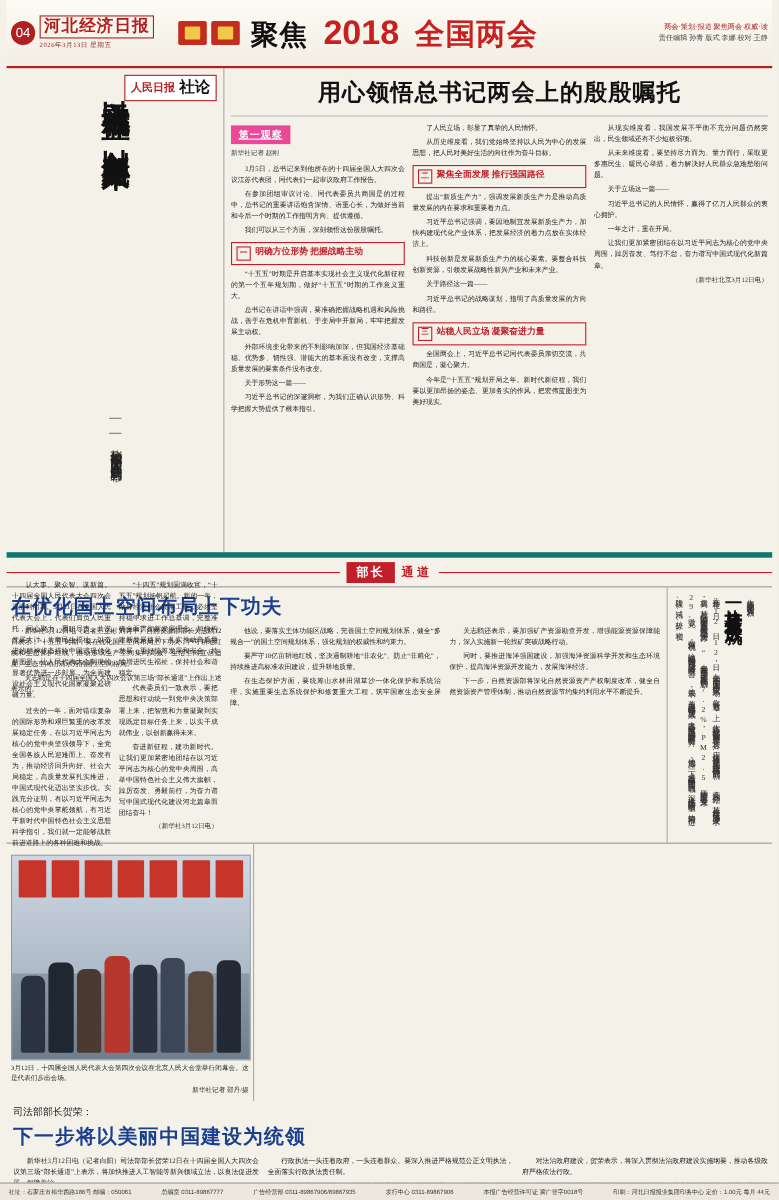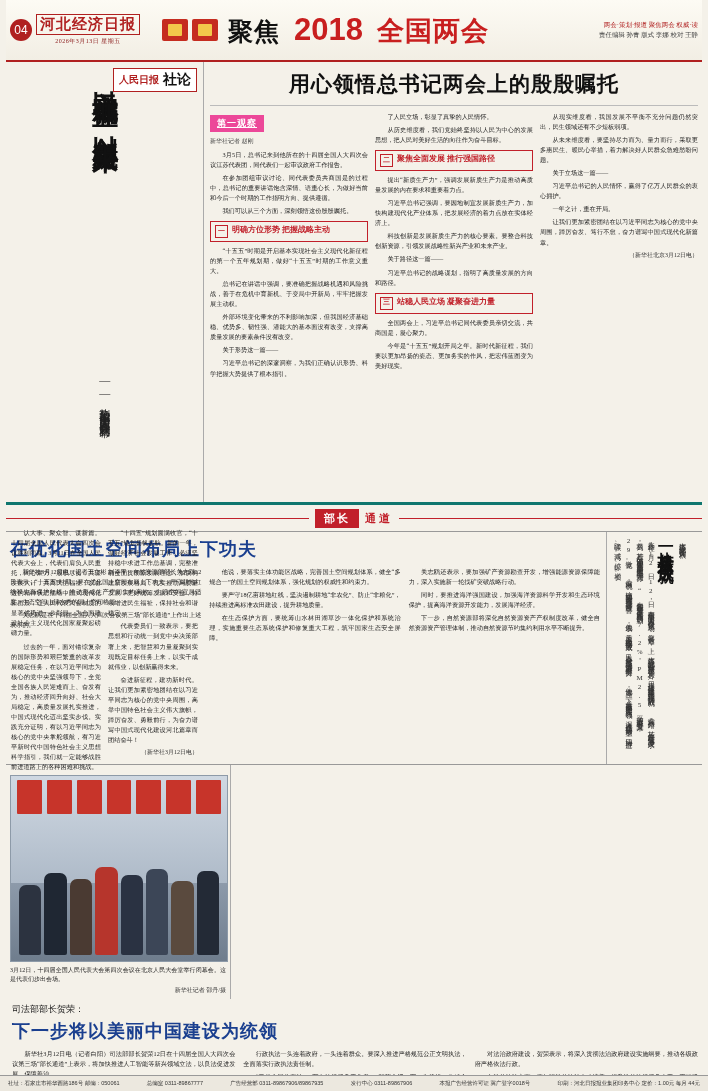--- a/index.html
+++ b/index.html
@@ -20,21 +20,21 @@
     border-bottom:2px solid #b02020;
     display:flex;align-items:center;
     background:linear-gradient(#fdfbf4,#f2eee4);
   }
   .pagenum{
     width:22px;height:22px;border-radius:50%;
     background:#b02020;color:#fff;font-size:12px;
     display:flex;align-items:center;justify-content:center;
     margin-left:4px;flex:none;font-family:"Liberation Sans",sans-serif;
   }
-  .nameplate{margin-left:4px;flex:none;text-align:center;}
+  .nameplate{margin-left:4px;flex:none;}
   .nameplate .logo{
     font-size:15px;font-weight:bold;color:#b02020;
     letter-spacing:1px;line-height:1.1;
     border:1px solid #b02020;padding:1px 3px;display:inline-block;
   }
   .nameplate .date{font-size:6px;color:#8a1b1b;margin-top:2px;letter-spacing:.5px;}
   .emblems{display:flex;gap:4px;margin-left:22px;align-items:center;}
   .emblem{
     width:26px;height:22px;background:#c52c20;border-radius:2px;
     position:relative;
@@ -56,21 +56,21 @@
   }
   .bigtitle .lh{
     font-size:27px;font-weight:bold;color:#c81f1f;letter-spacing:1px;
   }
   .mast-right{
     margin-left:auto;margin-right:4px;text-align:right;
     font-size:6.5px;color:#444;line-height:1.5;
   }
   .mast-right .r1{color:#b02020;}
   
-  .top{display:flex;height:440px;border-bottom:3px solid #0f766e;}
+  .top{display:flex;height:440px;border-bottom:5px solid #0f766e;}
   .col-left{
     width:198px;flex:none;border-right:1px solid #aaa;
     padding:6px 5px 0 5px;box-sizing:border-box;position:relative;
   }
   .headline-v{
     writing-mode:vertical-rl;text-orientation:upright;
     font-size:26px;font-weight:bold;line-height:1.18;
     height:300px;margin:2px auto 0 auto;letter-spacing:2px;
     display:block;
   }

